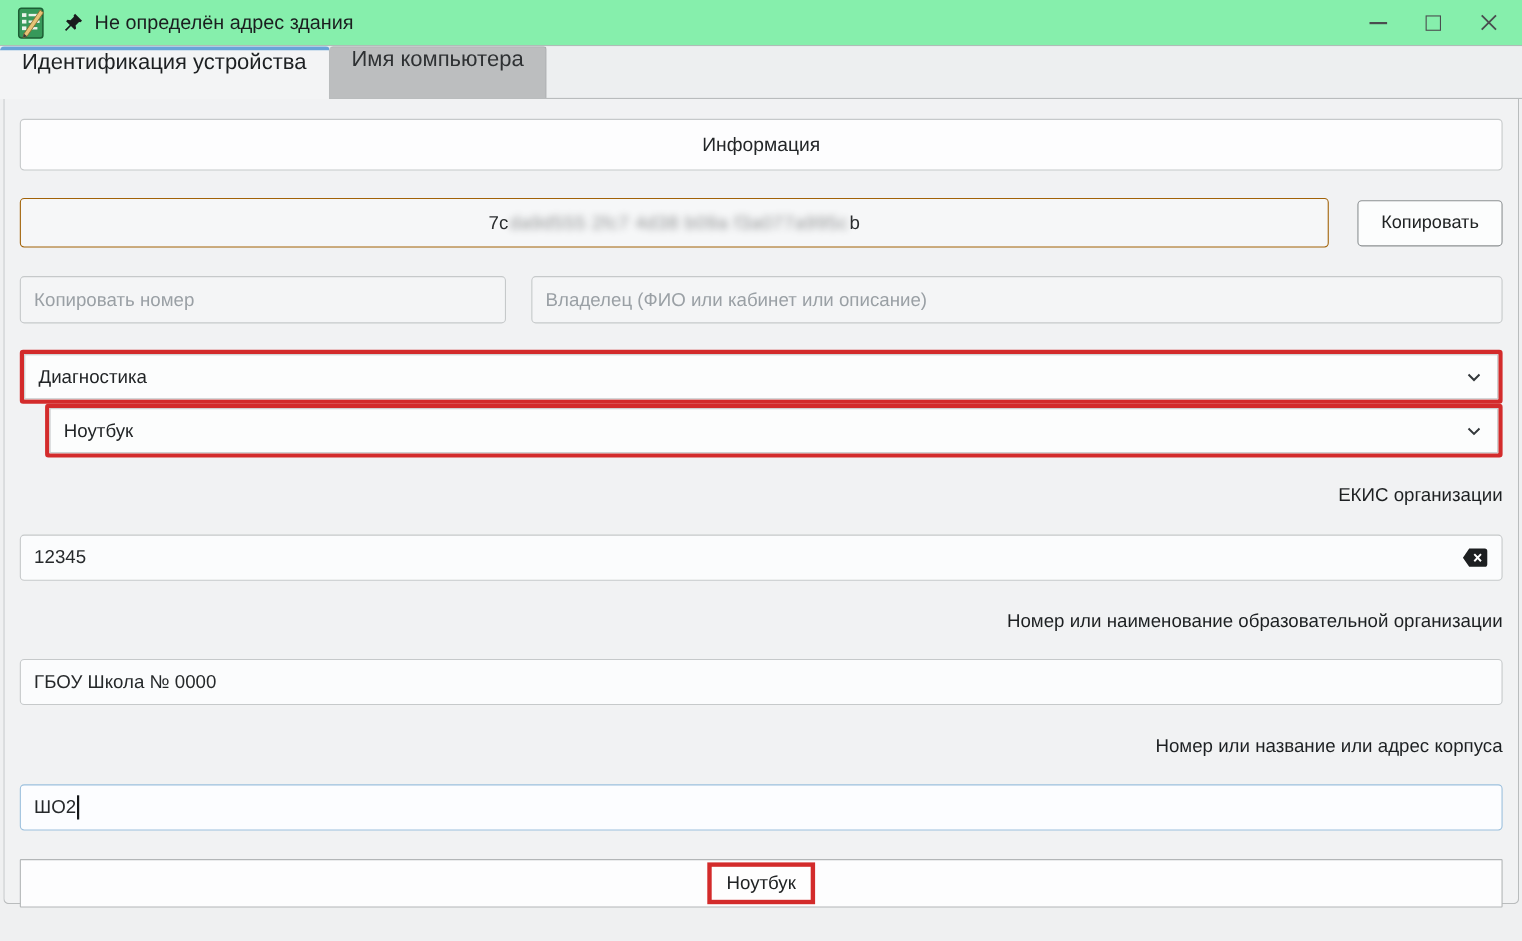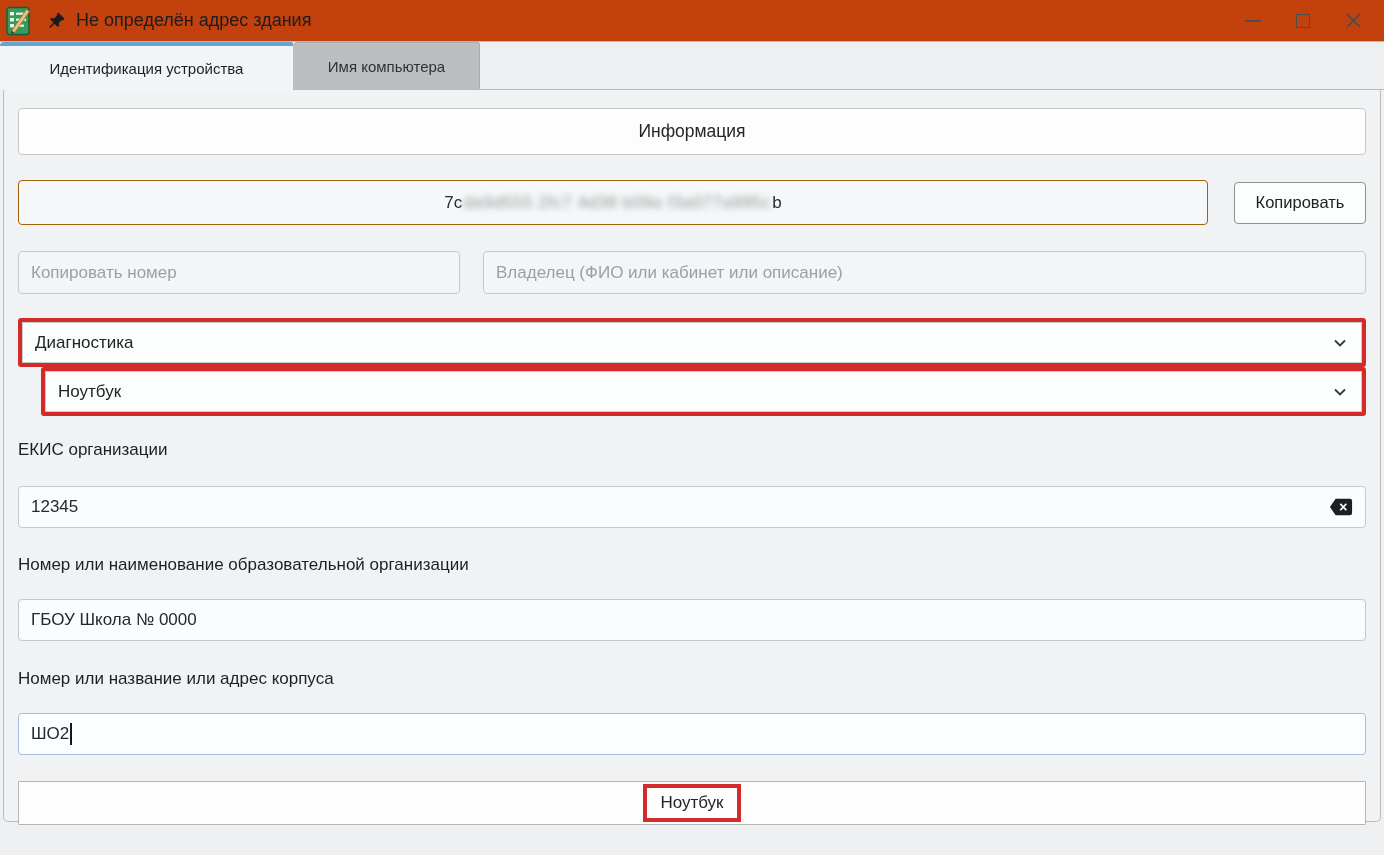--- a/index.html
+++ b/index.html
@@ -7,39 +7,39 @@
   body {
     font-family: "Liberation Sans", sans-serif;
     background:#eff0f1;
     color:#202325;
     overflow:hidden;
   }
   .window { width:1384px; height:855px; background:#eff0f1; position:relative; }
 
   
   .titlebar {
-    height:42px; background:#c2410c; border-bottom:1px solid #b4b7b8;
-    display:flex; align-items:center; padding:0 6px 0 6px;
+    height:42px; background:#86efac; border-bottom:1px solid #b4b7b8;
+    display:flex; align-items:center; padding:0 6px 0 16px;
   }
   .app-icon { width:26px; height:30px; flex:0 0 auto; }
   .pin-wrap { margin-left:14px; width:20px; height:20px; display:flex; align-items:center; justify-content:center; }
   .win-title { margin-left:10px; font-size:18px; color:#1b1d1f; white-space:nowrap; }
   .win-controls { margin-left:auto; display:flex; align-items:center; }
   .win-btn { width:50px; height:40px; display:flex; align-items:center; justify-content:center; cursor:default; }
   .glyph-min { width:16px; border-top:2px solid #4a4d4f; display:block; }
   .glyph-max { width:14px; height:14px; border:1.6px solid #4a4d4f; display:block; }
 
   
   .tabbar {
     height:48px; background:#edeff0; display:flex; align-items:stretch;
     border-bottom:1px solid #b9bcbd; position:relative;
   }
   .tab {
-    display:flex; align-items:center; justify-content:center;
-    font-size:15px; padding:0 20px; white-space:nowrap;
+    display:flex; justify-content:center;
+    font-size:20px; padding:0 20px; white-space:nowrap;
   }
   .tab.active {
     background:#f3f4f5;
     border-top:4px solid #68a5d7;
     border-right:1px solid #b9bcbd;
     border-top-left-radius:4px; border-top-right-radius:4px;
     margin-bottom:-1px; z-index:2; color:#1d2022; min-width:294px;
   }
   .tab.inactive {
     background:#bcbebf; color:#2e3133;
@@ -47,20 +47,21 @@
     border-top-left-radius:3px; border-top-right-radius:3px;
     min-width:186px;
   }
 
   
   .panel {
     margin:0 3px; height:732px; background:#f1f2f3;
     border:1px solid #b9bcbd; border-top:none;
     border-bottom-left-radius:5px; border-bottom-right-radius:5px;
     padding:18px 14px 0 14px;
+    text-align:right;
   }
 
   .bar-info {
     height:47px; background:#fdfdfe; border:1px solid #c6c9ca; border-radius:4px;
     display:flex; align-items:center; justify-content:center;
     font-size:17.5px; color:#232628;
   }
 
   .row-uuid { margin-top:25px; display:flex; align-items:center; }
   .uuid-field {

